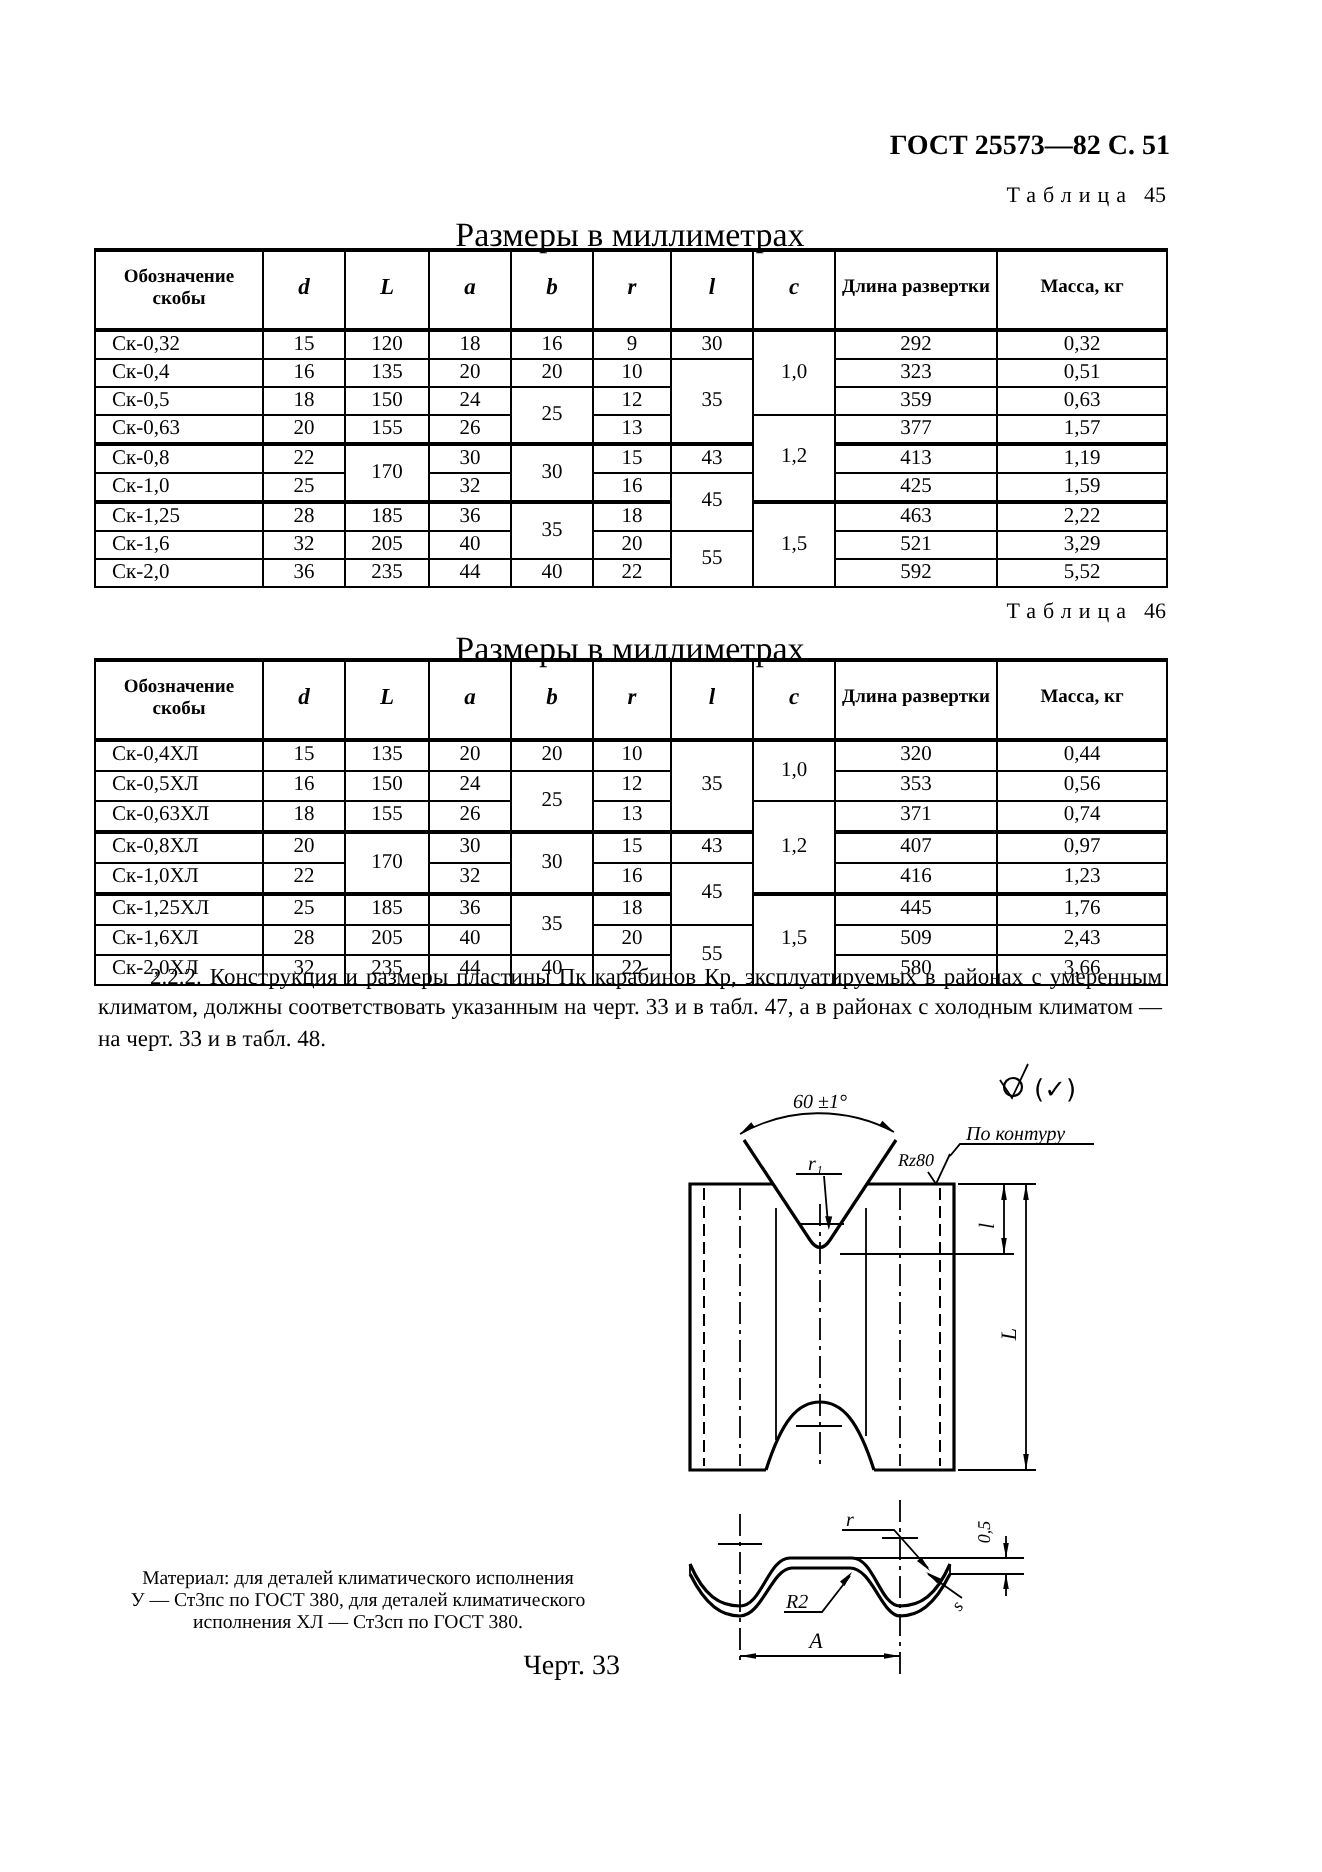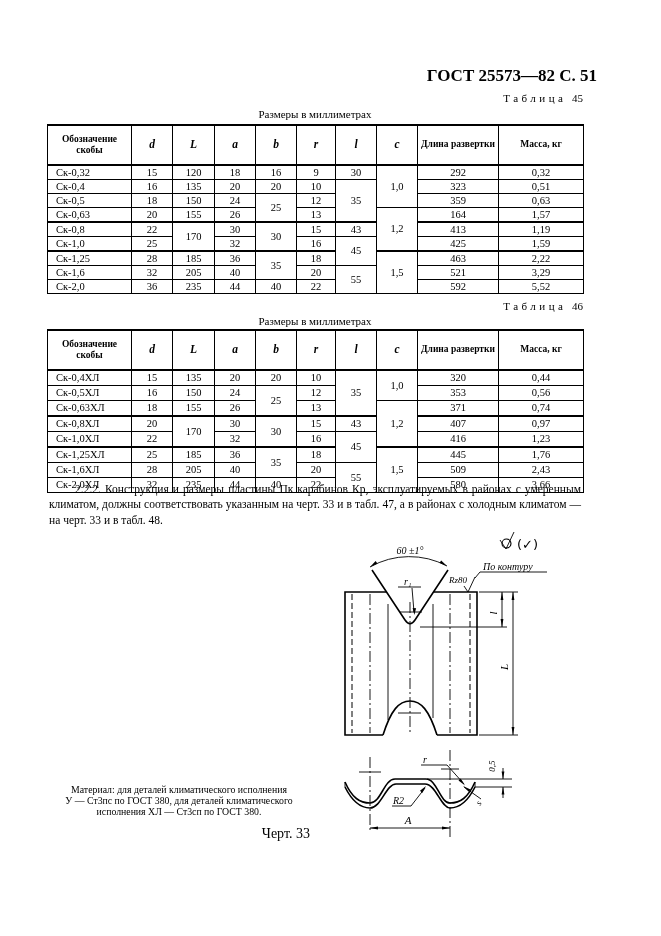--- a/index.html
+++ b/index.html
@@ -2,24 +2,24 @@
 <html><head>
 <meta charset="utf-8">
 <style>
   html,body { margin:0; padding:0; background:#e8e8e8; }
   .page {
     position:relative; width:661px; height:936px; margin:0 auto;
     background:#ffffff; color:#000;
     font-family:"Liberation Serif","DejaVu Serif",serif;
     overflow:hidden;
   }
-  .gost-header { position:absolute; top:66px; right:64px; font-weight:bold; font-size:17px; white-space:nowrap; }
+  .gost-header { position:absolute; top:66px; right:76px; font-weight:bold; font-size:14px; white-space:nowrap; }
   .tbl-label { position:absolute; right:78px; font-size:11px; white-space:nowrap; }
   .tbl-label .spaced { letter-spacing:3.5px; }
-  .units { position:absolute; left:47px; width:536px; text-align:center; font-size:11px; }
+  .units { position:absolute; left:47px; width:536px; text-align:center; font-size:17px; }
   table.gtable { position:absolute; left:47px; width:536px; border-collapse:collapse; table-layout:fixed; }
   table.gtable { border:1.4px solid #000; border-top-width:2.4px; }
   .gtable th, .gtable td { border:1px solid #000; }
   .gtable thead th { border-bottom:2.4px solid #000; font-weight:bold; font-size:9.5px; line-height:1.18; padding:2px 1px; height:34px; vertical-align:middle; }
   .gtable thead th.sym { font-size:11.5px; font-style:italic; }
   .gtable td { font-size:10.5px; text-align:center; vertical-align:middle; padding:0 2px; height:13px; line-height:1.05; }
   #table46 td { height:14px; }
   .gtable td:first-child { text-align:left; padding-left:8px; }
   .gtable tr.thick td { border-top-width:2.2px; }
   .para { position:absolute; left:49px; top:482px; width:532px; margin:0; font-size:11.5px; line-height:1.33; text-align:justify; text-indent:26px; }
@@ -110,21 +110,21 @@
           <td>359</td>
           <td>0,63</td>
         </tr>
         <tr>
           <td>Ск-0,63</td>
           <td>20</td>
           <td>155</td>
           <td>26</td>
           <td>13</td>
           <td rowspan="3">1,2</td>
-          <td>164</td>
+          <td>377</td>
           <td>1,57</td>
         </tr>
         <tr class="thick">
           <td>Ск-0,8</td>
           <td>22</td>
           <td rowspan="2">170</td>
           <td>30</td>
           <td rowspan="2">30</td>
           <td>15</td>
           <td>43</td>

